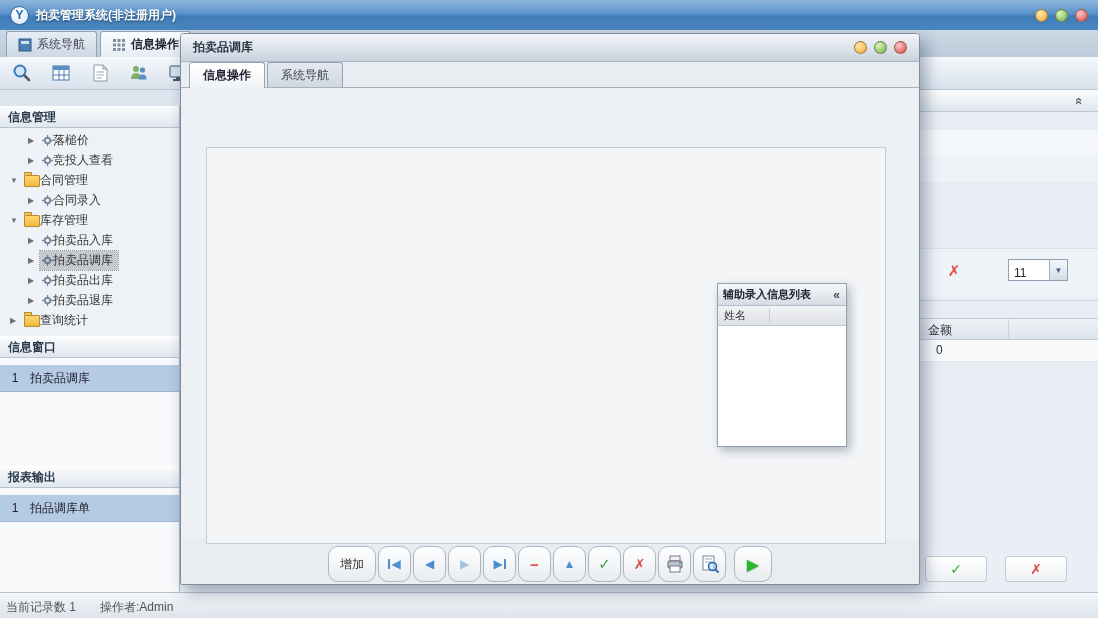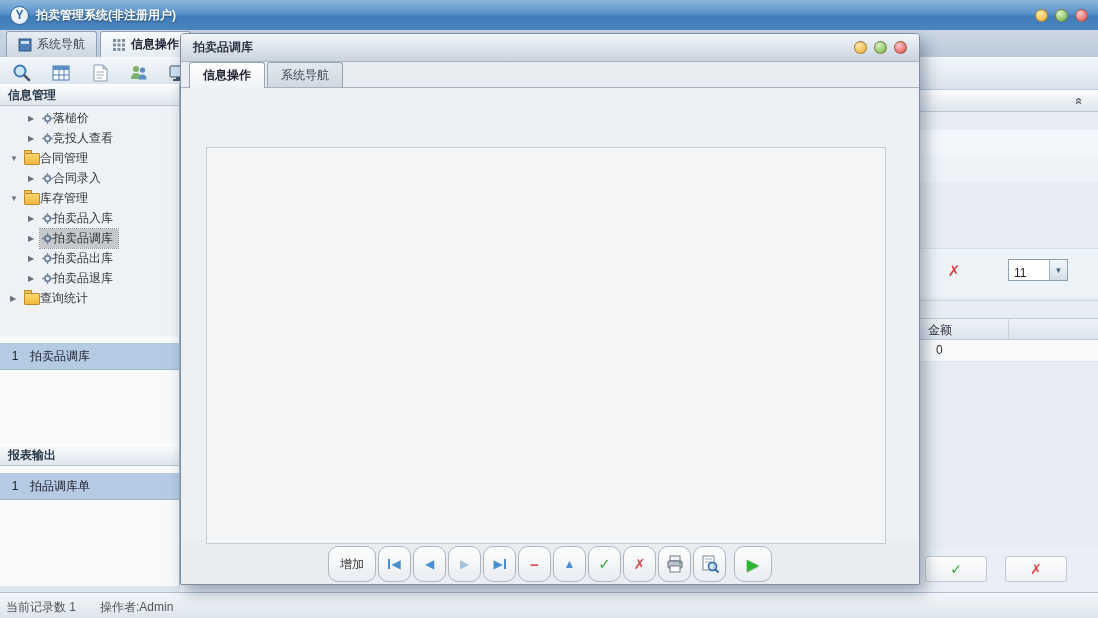--- a/index.html
+++ b/index.html
@@ -35,21 +35,21 @@
   .main-tab.active{background:linear-gradient(#fbfdff,#e5ecf3);font-weight:bold;color:#223;}
 
   
   .toolbar{position:absolute;left:0;top:57px;width:1098px;height:33px;
     background:linear-gradient(#f4f8fb,#d8e1eb);border-bottom:1px solid #b9c6d4;
     display:flex;align-items:center;padding-left:9px;gap:13px;box-sizing:border-box;}
   .tool-btn{width:26px;height:26px;display:flex;align-items:center;justify-content:center;
     background:transparent;border:none;border-radius:3px;padding:0;}
 
   
-  .sidebar{position:absolute;left:0;top:84px;width:180px;height:502px;
+  .sidebar{position:absolute;left:0;top:106px;width:180px;height:502px;
     background:#eef2f6;border-right:1px solid #aab8c6;box-sizing:border-box;}
   .section-header{height:22px;background:linear-gradient(#fbfcfd,#dfe6ed);
     border-top:1px solid #ffffff;border-bottom:1px solid #b9c4d0;
     display:flex;align-items:center;padding:0 8px;font-weight:bold;color:#2a3a4a;box-sizing:border-box;}
   .sec-h1{position:absolute;left:0;top:0;width:100%;}
   .sec-h2{position:absolute;left:0;top:230px;width:100%;}
   .sec-h3{position:absolute;left:0;top:360px;width:100%;}
   .tree{position:absolute;left:0;top:24px;width:100%;}
   .tree-row{height:20px;display:flex;align-items:center;padding-left:10px;cursor:default;}
   .tree-row.lvl1{padding-left:28px;}
@@ -368,20 +368,23 @@
     </div>
     <div class="tree-row">
       <span class="expander">▶</span>
       <span class="row-inner">
           <span class="folder"></span>
       <span class="tree-label">查询统计</span>
         </span>
     </div>
   </div>
 
+  <div class="section-header sec-h2">
+    <span>信息窗口</span>
+  </div>
   <div class="list-area la1">
     <div class="list-row">
       <span class="idx">1</span>
       <span class="lbl">拍卖品调库</span>
     </div>
   </div>
 
   <div class="section-header sec-h3">
     <span>报表输出</span>
   </div>
@@ -409,20 +412,30 @@
     </div>
     <div class="dlg-tab">
       <span>系统导航</span>
     </div>
   </div>
 
   <div class="dlg-content">
     <div class="dlg-panel"></div>
   </div>
 
+  <div class="helper">
+    <div class="helper-header">
+      <span class="helper-title">辅助录入信息列表</span>
+      <button class="helper-collapse">«</button>
+    </div>
+    <div class="helper-colhead">
+      <span class="col">姓名</span>
+    </div>
+    <div class="helper-body"></div>
+  </div>
 
   <div class="dlg-toolbar">
     <button class="dlg-btn add">增加</button>
     <button class="dlg-btn">
       <span class="nav-bar"></span>
         <span class="g-blue">◀</span>
     </button>
     <button class="dlg-btn">
       <span class="g-blue">◀</span>
     </button>

